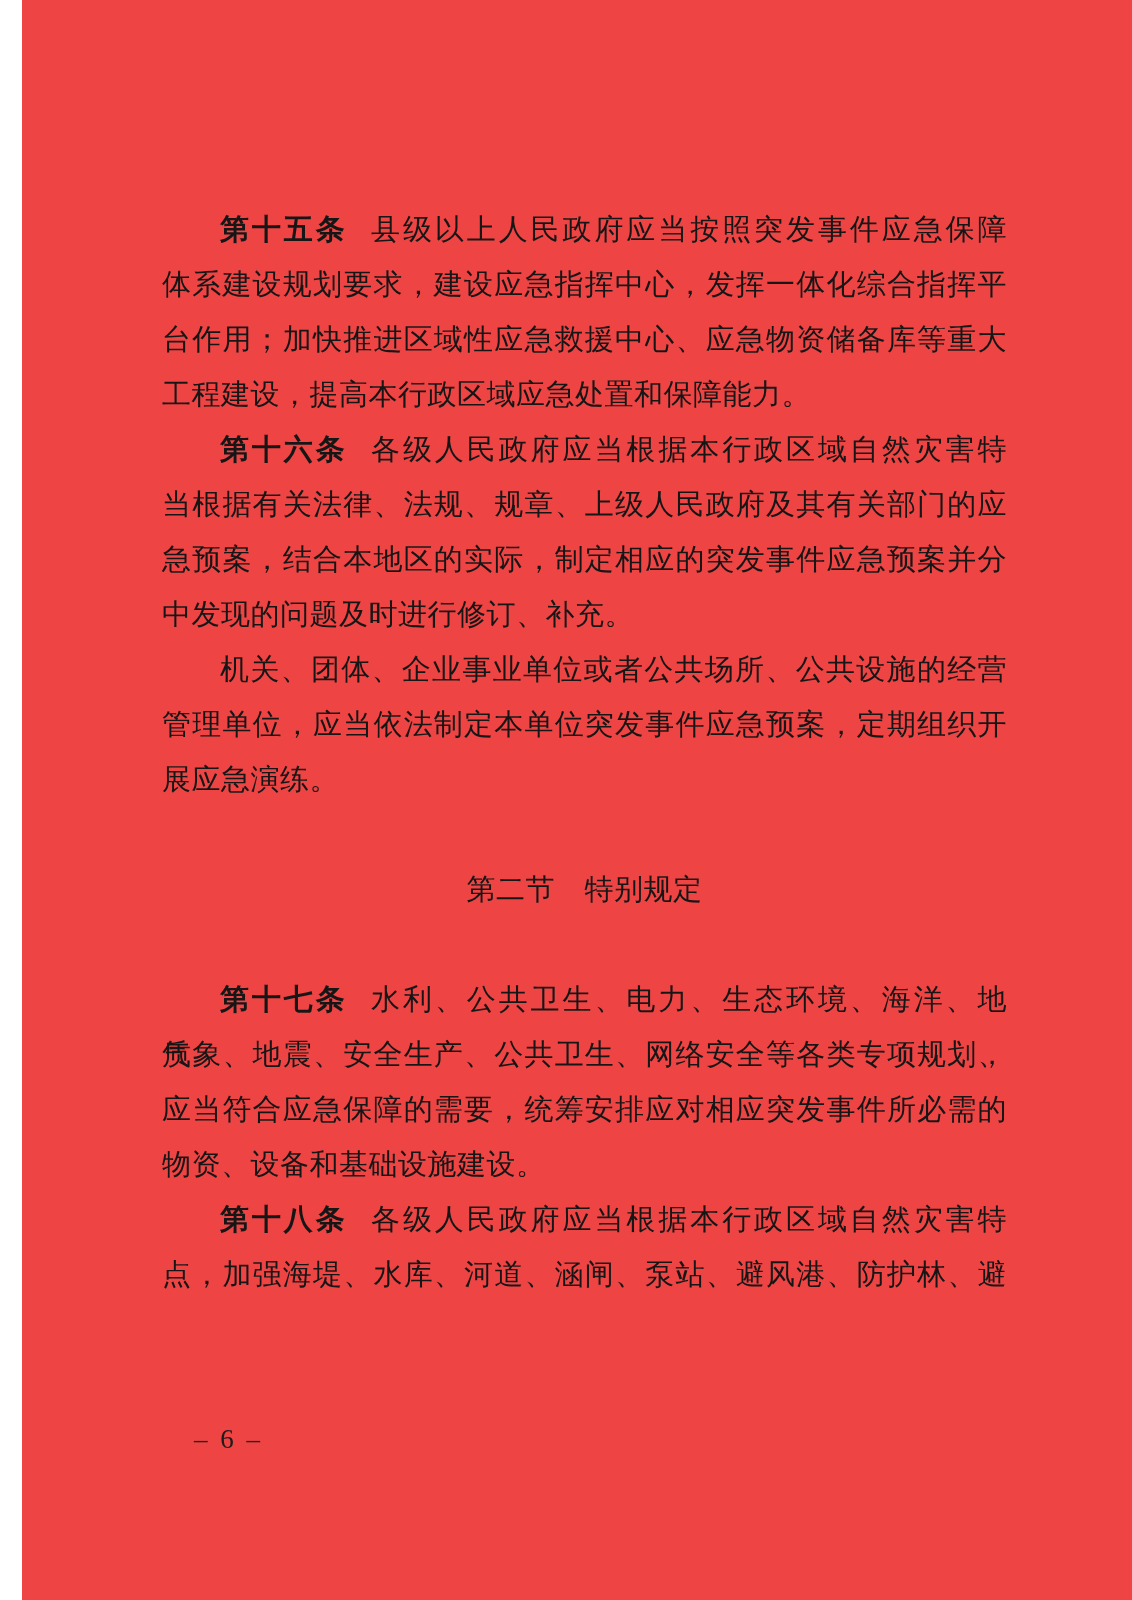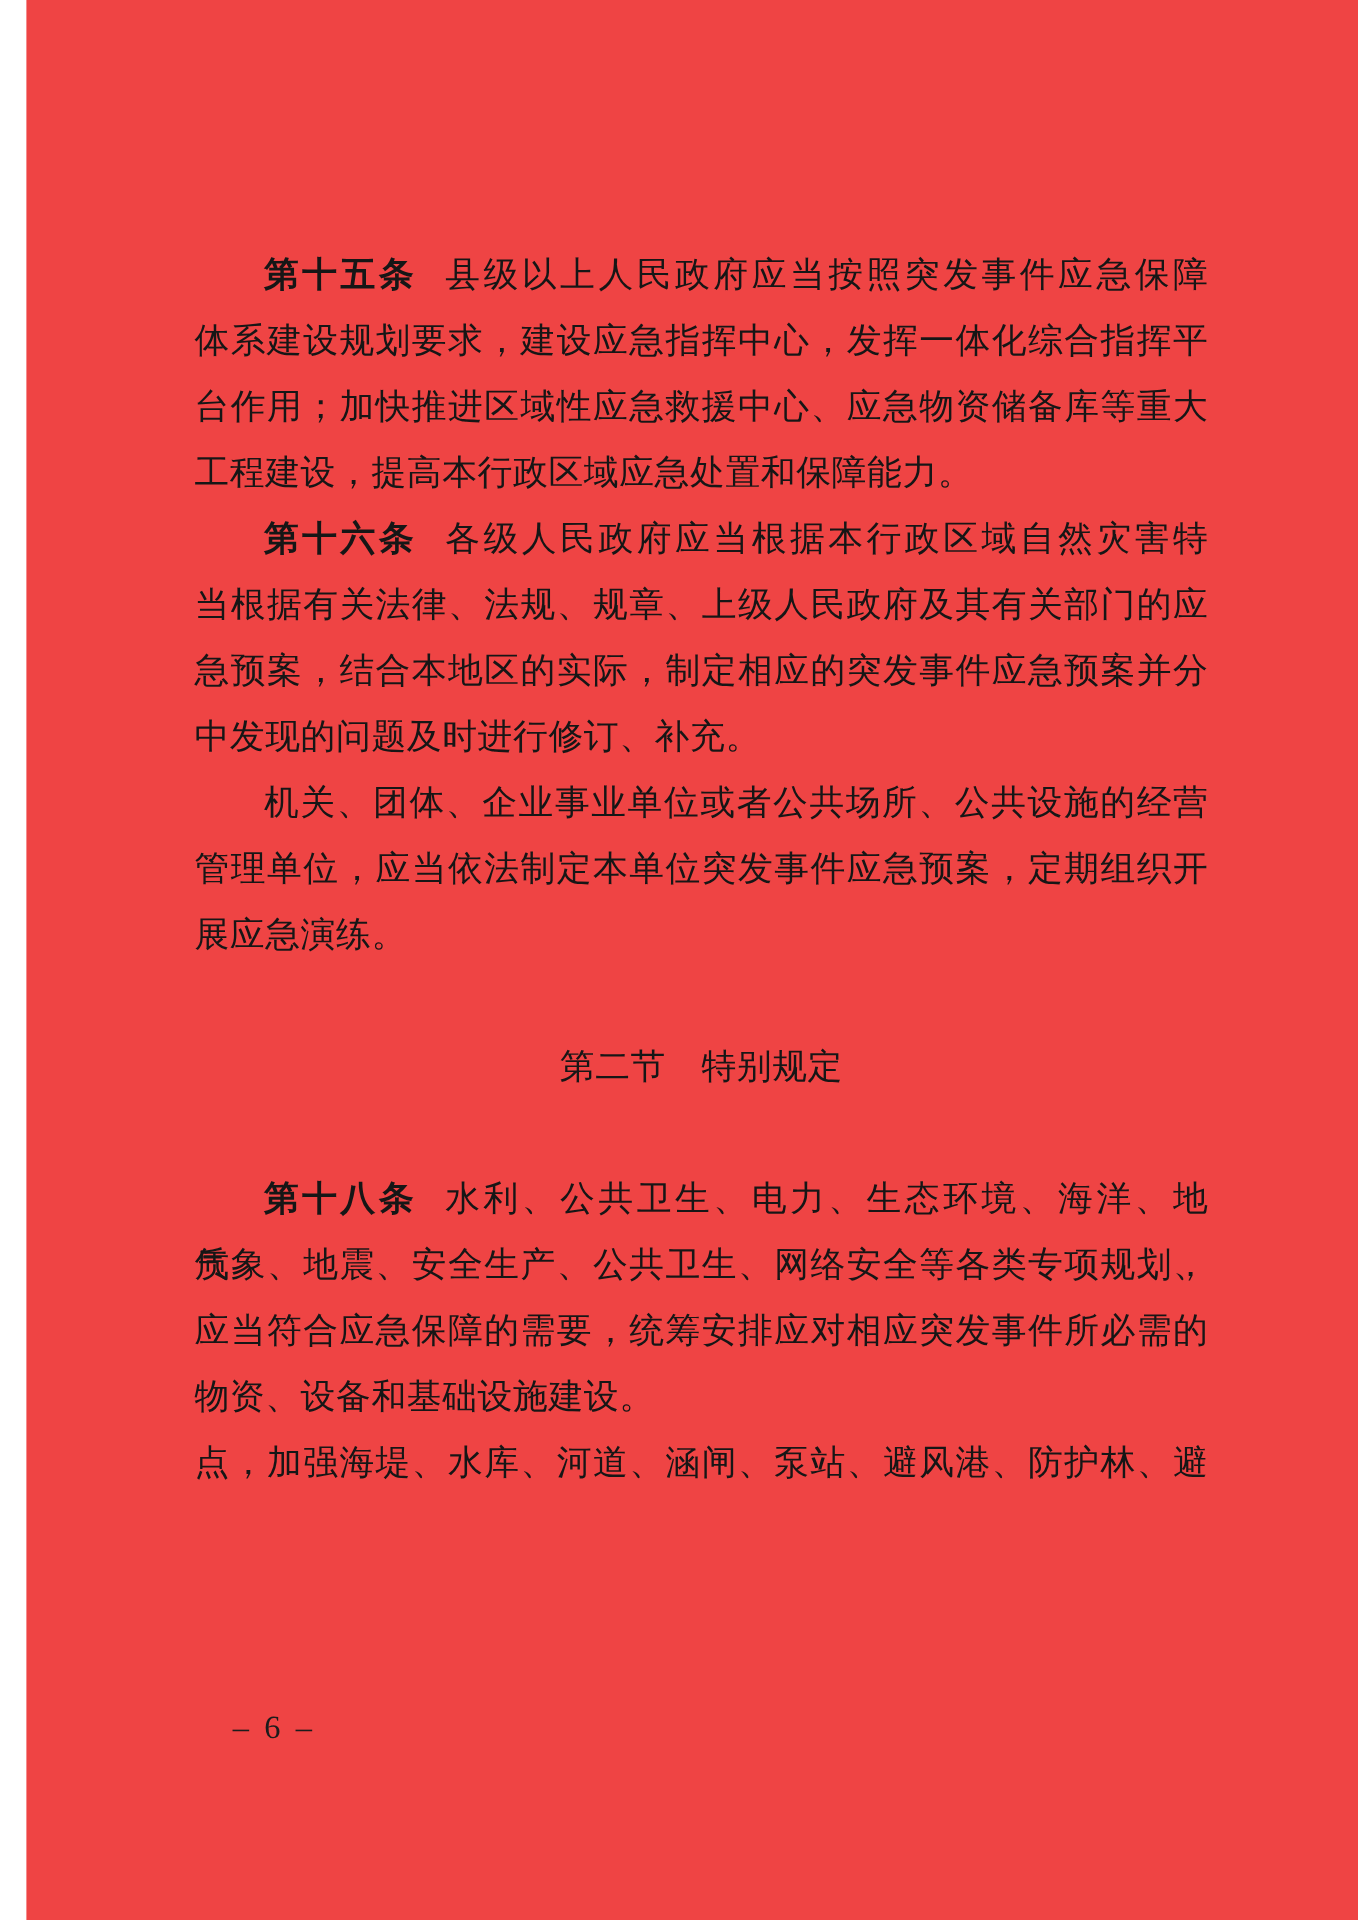--- a/index.html
+++ b/index.html
@@ -76,20 +76,21 @@
       <div class="line indent"><span class="article-no">第十六条</span><span class="gap"></span><span>各级人民政府应当根据本行政区域自然灾害特</span></div>
       <div class="line">当根据有关法律、法规、规章、上级人民政府及其有关部门的应</div>
       <div class="line">急预案，结合本地区的实际，制定相应的突发事件应急预案并分</div>
       <div class="line nofill">中发现的问题及时进行修订、补充。</div>
       <div class="line indent">机关、团体、企业事业单位或者公共场所、公共设施的经营</div>
       <div class="line">管理单位，应当依法制定本单位突发事件应急预案，定期组织开</div>
       <div class="line nofill">展应急演练。</div>
       <div class="line blank"></div>
       <div class="line heading">第二节　特别规定</div>
       <div class="line blank"></div>
-      <div class="line indent"><span class="article-no">第十八条</span><span class="gap"></span><span>水利、公共卫生、电力、生态环境、海洋、地质、</span></div>
+      <div class="line indent"><span class="article-no">第十七条</span><span class="gap"></span><span>水利、公共卫生、电力、生态环境、海洋、地质、</span></div>
       <div class="line">气象、地震、安全生产、公共卫生、网络安全等各类专项规划，</div>
       <div class="line">应当符合应急保障的需要，统筹安排应对相应突发事件所必需的</div>
       <div class="line nofill">物资、设备和基础设施建设。</div>
+      <div class="line indent"><span class="article-no">第十八条</span><span class="gap"></span><span>各级人民政府应当根据本行政区域自然灾害特</span></div>
       <div class="line">点，加强海堤、水库、河道、涵闸、泵站、避风港、防护林、避</div>
     </div>
   <div class="page-number">– 6 –</div>
 </div>
 
 </body></html>

